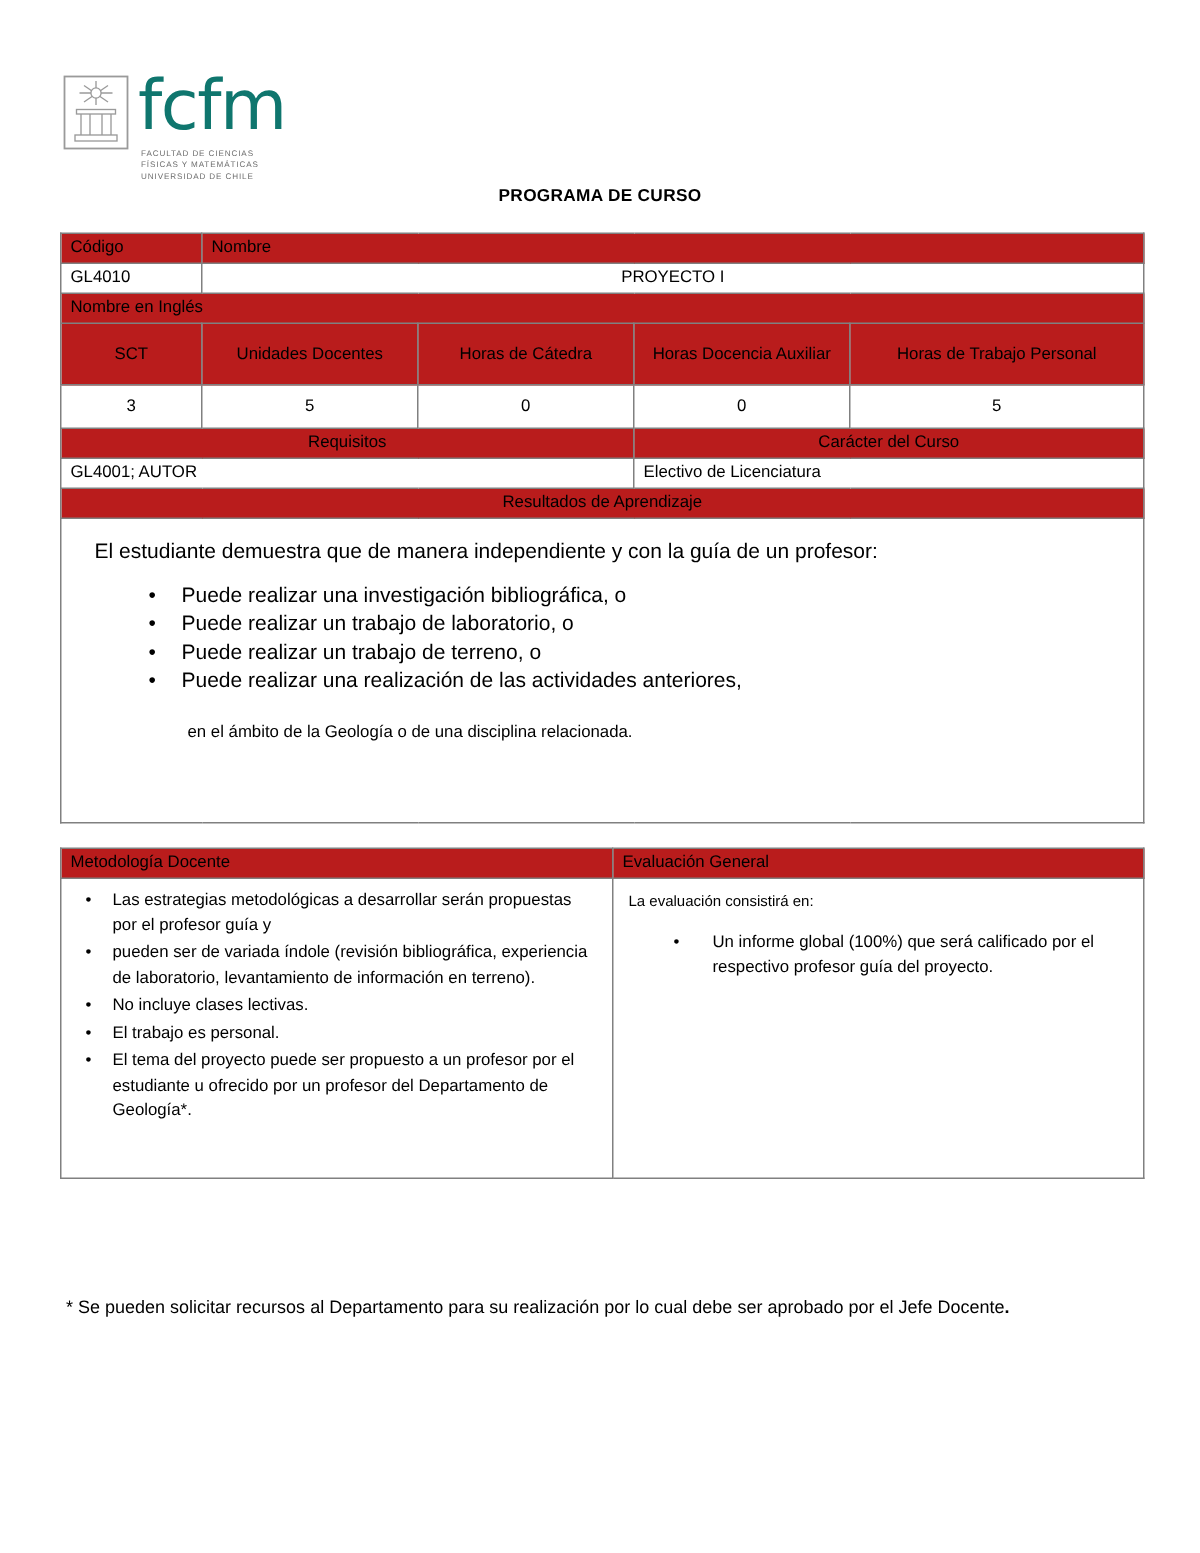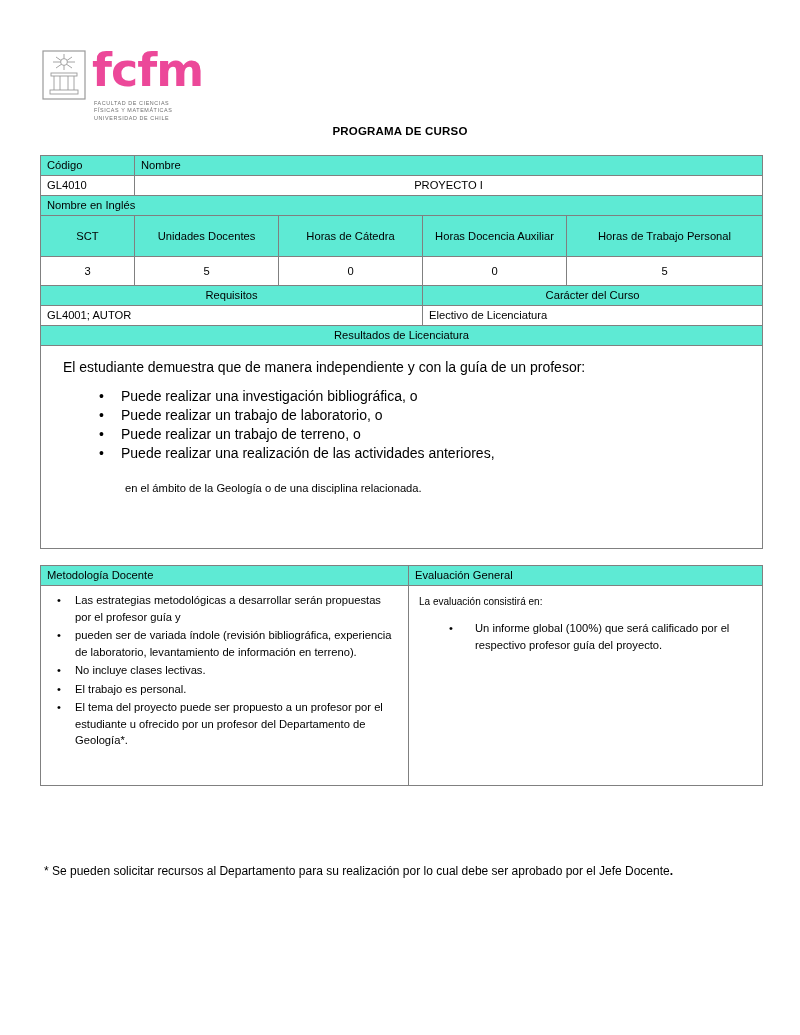--- a/index.html
+++ b/index.html
@@ -37,23 +37,23 @@
     top: 6px;
     width: 44px;
     height: 50px;
   }
   .logo-fcfm {
     position: absolute;
     left: 50px;
     top: 0px;
     font-family: "DejaVu Sans", sans-serif;
     font-size: 46px;
-    font-weight: bold;
+    font-weight: normal;
     letter-spacing: -1px;
-    color: #ec4899;
+    color: #0f766e;
     line-height: 52px;
   }
   .logo-sub {
     position: absolute;
     left: 52px;
     top: 56px;
     font-family: "Liberation Sans", sans-serif;
     font-size: 5.4px;
     letter-spacing: 0.6px;
     color: #6f6f6f;
@@ -80,21 +80,21 @@
     table-layout: fixed;
   }
   td {
     border: 1px solid #808080;
     font-size: 11.2px;
     padding: 2px 6px;
     vertical-align: top;
     line-height: 15px;
   }
   .hdr {
-    background: #5eead4;
+    background: #b91c1c;
   }
   .ctr { text-align: center; }
   .mid { vertical-align: middle; }
 
   #main-table {
     position: absolute;
     left: 40px;
     top: 155px;
   }
   .r-h { height: 17px; }
@@ -268,21 +268,21 @@
     </tr>
     <tr class="r-h">
       <td class="hdr ctr" colspan="3">Requisitos</td>
       <td class="hdr ctr" colspan="2">Carácter del Curso</td>
     </tr>
     <tr class="r-h">
       <td colspan="3">GL4001; AUTOR</td>
       <td colspan="2">Electivo de Licenciatura</td>
     </tr>
     <tr class="r-h">
-      <td class="hdr ctr" colspan="5">Resultados de Licenciatura</td>
+      <td class="hdr ctr" colspan="5">Resultados de Aprendizaje</td>
     </tr>
     <tr>
       <td class="outcomes-cell" colspan="5">
         <p class="outcomes-intro">El estudiante demuestra que de manera independiente y con la guía de un profesor:</p>
         <ul class="bullets">
           <li>Puede realizar una investigación bibliográfica, o</li>
           <li>Puede realizar un trabajo de laboratorio, o</li>
           <li>Puede realizar un trabajo de terreno, o</li>
           <li>Puede realizar una realización de las actividades anteriores,</li>
         </ul>

